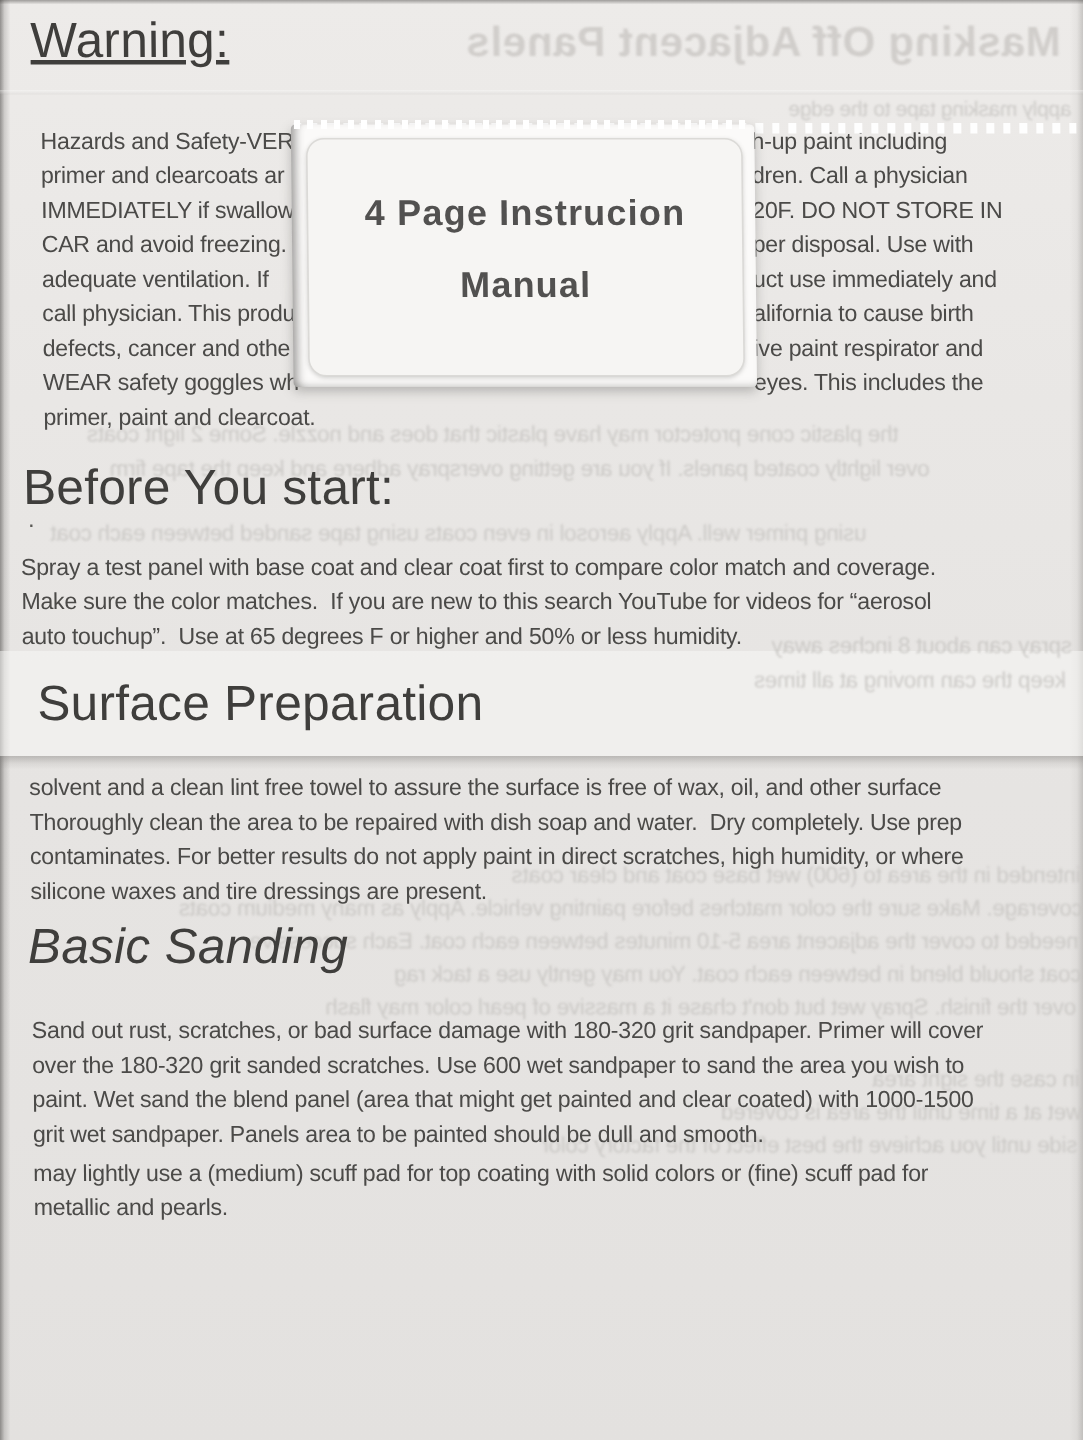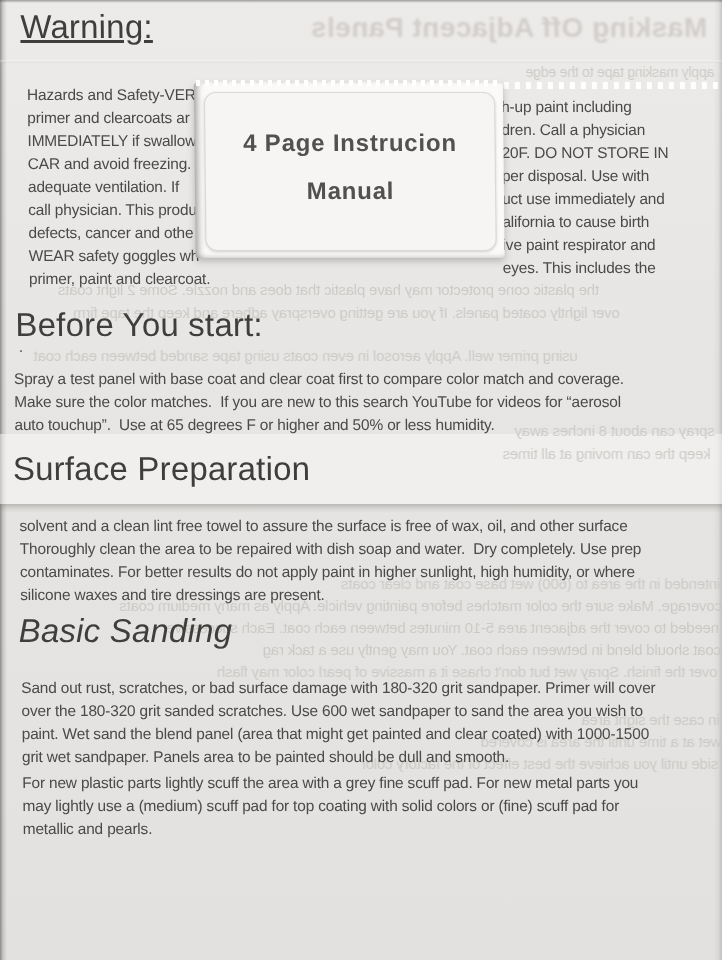--- a/index.html
+++ b/index.html
@@ -21,21 +21,21 @@
   .content{position:absolute;inset:0;transform:skewX(0.6deg);transform-origin:0 0;}
 
   .h1{position:absolute;font-size:33px;letter-spacing:0.2px;color:#3f3e3c;white-space:pre;font-weight:400;}
   .tline{white-space:pre;font-size:15.5px;letter-spacing:-0.2px;line-height:23px;color:#4b4a48;}
   .tblock{position:absolute;}
 
   
   .wrow{position:relative;height:23px;}
   .wl,.wr{position:absolute;top:0;white-space:pre;font-size:15.5px;letter-spacing:-0.2px;line-height:23px;color:#4b4a48;}
   .wl{left:12px;}
-  .wr{left:486px;margin-top:12px;}
+  .wr{left:486px;}
 
   
   .ghost{position:absolute;transform:scaleX(-1);color:#c7c5c2;filter:blur(0.7px);
     font-size:15px;white-space:pre;letter-spacing:-0.2px;opacity:0.85;}
   .ghost-h{font-size:28px;font-weight:600;color:#ccc9c6;letter-spacing:0.5px;filter:blur(0.8px);}
 
   
   .perf-line{position:absolute;top:82px;left:195px;right:4px;height:7px;
     background:repeating-linear-gradient(90deg, rgba(255,255,255,0.95) 0 5px, rgba(255,255,255,0) 5px 11px);
     filter:blur(0.4px);}
@@ -129,35 +129,34 @@
     </div>
 
     <div class="h1" style="left:12px;top:306px;">Before You start:</div>
     <div class="stray-dot">.</div>
     <div class="tblock" style="left:10px;top:367px;">
       <div class="tline">Spray a test panel with base coat and clear coat first to compare color match and coverage.</div>
       <div class="tline">Make sure the color matches.  If you are new to this search YouTube for videos for “aerosol</div>
       <div class="tline">auto touchup”.  Use at 65 degrees F or higher and 50% or less humidity.</div>
     </div>
 
-    <div class="h1" style="left:8px;top:450px;">Surface Preparation</div>
+    <div class="h1" style="left:20px;top:450px;">Surface Preparation</div>
     <div class="tblock" style="left:14px;top:514px;">
       <div class="tline">solvent and a clean lint free towel to assure the surface is free of wax, oil, and other surface</div>
       <div class="tline">Thoroughly clean the area to be repaired with dish soap and water.  Dry completely. Use prep</div>
-      <div class="tline">contaminates. For better results do not apply paint in higher sunlight, high humidity, or where</div>
+      <div class="tline">contaminates. For better results do not apply paint in direct scratches, high humidity, or where</div>
       <div class="tline">silicone waxes and tire dressings are present.</div>
     </div>
 
     <div class="h1" style="left:12px;top:612px;font-style:italic;">Basic Sanding</div>
     <div class="tblock" style="left:14px;top:676px;">
       <div class="tline">Sand out rust, scratches, or bad surface damage with 180-320 grit sandpaper. Primer will cover</div>
       <div class="tline">over the 180-320 grit sanded scratches. Use 600 wet sandpaper to sand the area you wish to</div>
       <div class="tline">paint. Wet sand the blend panel (area that might get painted and clear coated) with 1000-1500</div>
       <div class="tline">grit wet sandpaper. Panels area to be painted should be dull and smooth.</div>
     </div>
     <div class="tblock" style="left:14px;top:771px;">
-      <div class="tline">For new plastic parts lightly scuff the area with a grey fine scuff pad. For new metal parts you</div>
       <div class="tline">may lightly use a (medium) scuff pad for top coating with solid colors or (fine) scuff pad for</div>
       <div class="tline">metallic and pearls.</div>
     </div>
 
   </div>
 </div>
 
 </body></html>

